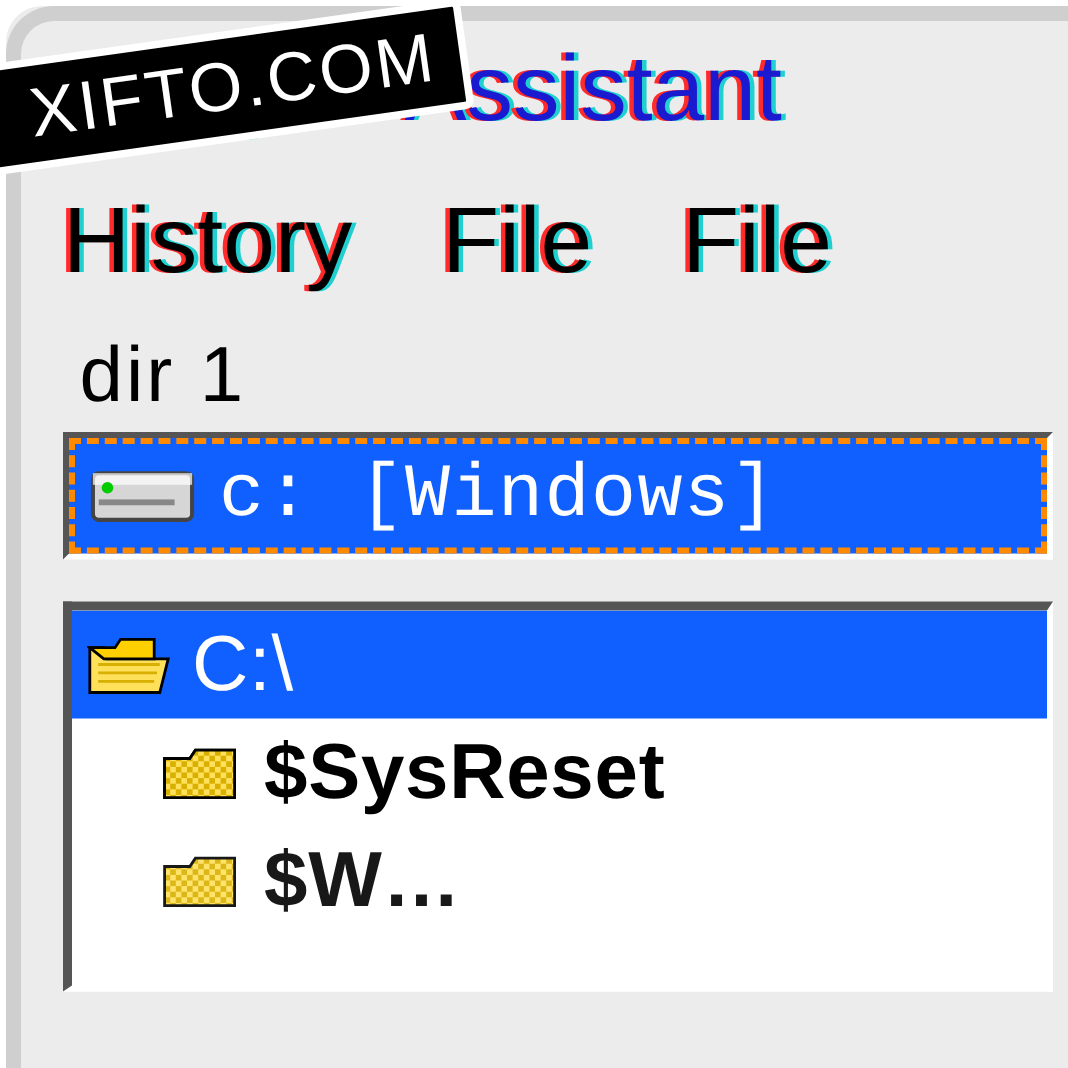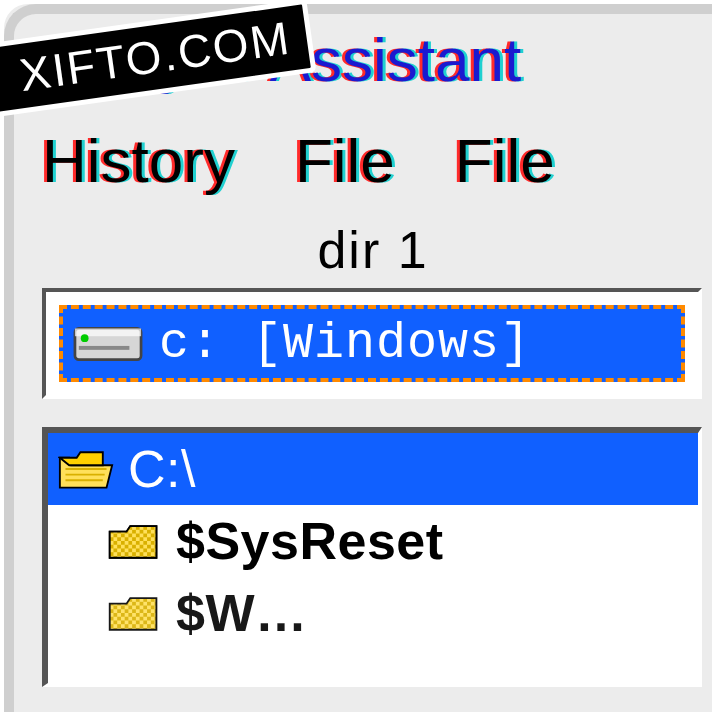--- a/index.html
+++ b/index.html
@@ -59,34 +59,33 @@
        3px 0 0 #20d0d0;
     cursor: pointer;
   }
   .panel-wrap {
     margin: 0 0 0 30px;
     padding: 0;
   }
   .panel-title {
     font-size: 52px;
     color: #000;
-    text-align: center;
     width: 640px;
     margin: 6px auto 8px auto;
     letter-spacing: 2px;
   }
   .combo {
     width: 660px;
     margin-left: 8px;
     border-top: 4px solid #555;
     border-left: 4px solid #555;
     border-right: 4px solid #fff;
     border-bottom: 4px solid #fff;
     background: #fff;
-    padding: 13px;
+    padding: 0;
   }
   .combo-inner {
     background: #1060ff;
     border: 4px dashed #ff8a00;
     padding: 6px 10px;
     display: flex;
     align-items: center;
     gap: 16px;
   }
   .drive-icon { width:70px; height:44px; display:block; }

